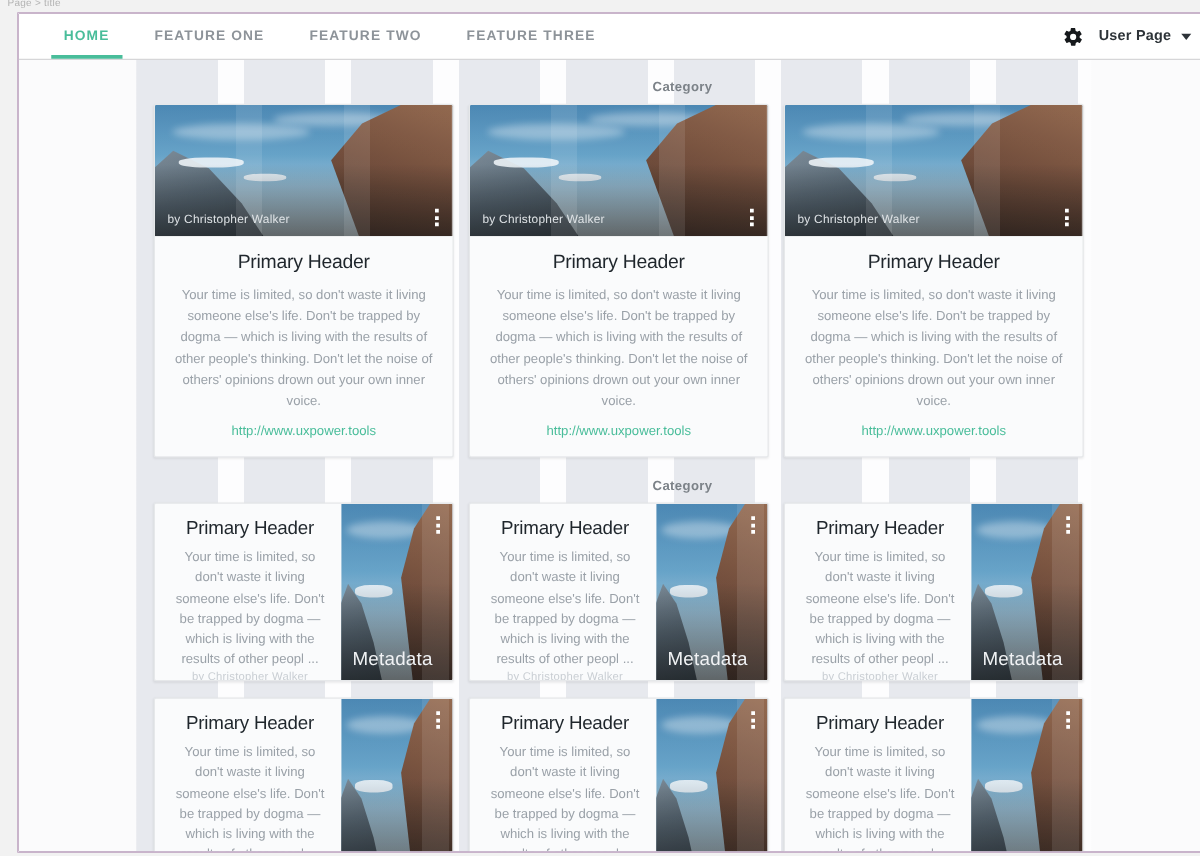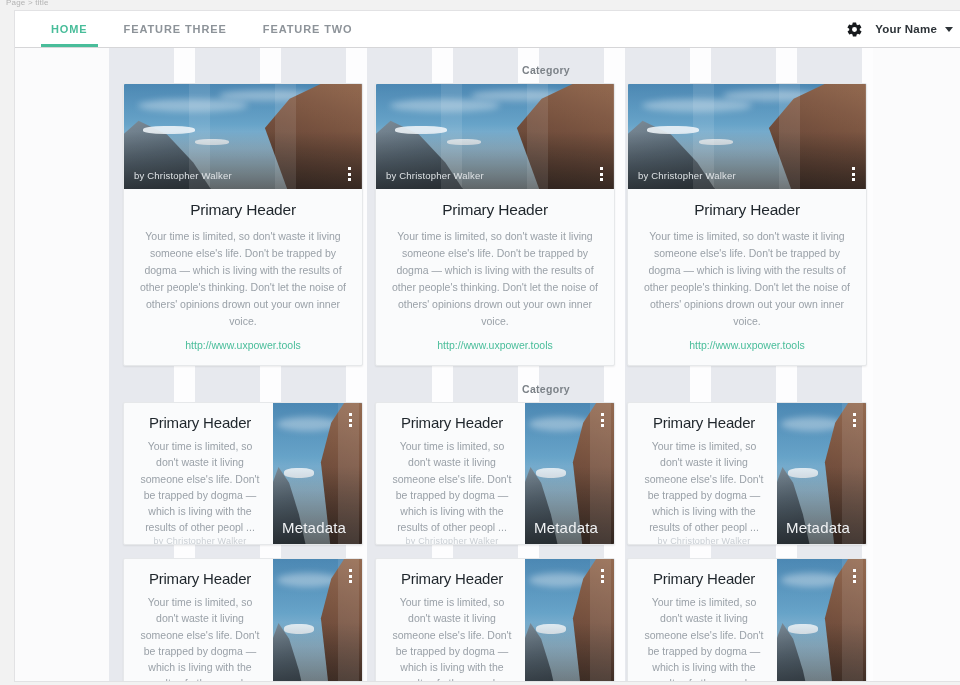--- a/index.html
+++ b/index.html
@@ -275,32 +275,35 @@
 <div class="page-crumb">Page &gt; title</div>
 
 <div class="frame">
 
   <div class="topbar">
     <div class="tabs">
       <div class="tab active">
         <span>HOME</span>
       </div>
       <div class="tab">
-        <span>FEATURE THREE</span>
+        <span>FEATURE ONE</span>
       </div>
       <div class="tab">
         <span>FEATURE TWO</span>
       </div>
+      <div class="tab">
+        <span>FEATURE THREE</span>
+      </div>
     </div>
 
     <div class="topbar-right">
       <svg class="gear" viewBox="0 0 24 24">
         <path fill="#16191c" d="M19.4 13a7.6 7.6 0 0 0 0-2l2.1-1.6a.5.5 0 0 0 .1-.6l-2-3.5a.5.5 0 0 0-.6-.2l-2.5 1a7.3 7.3 0 0 0-1.7-1l-.4-2.6a.5.5 0 0 0-.5-.4h-4a.5.5 0 0 0-.5.4l-.4 2.6a7.3 7.3 0 0 0-1.7 1l-2.5-1a.5.5 0 0 0-.6.2l-2 3.5a.5.5 0 0 0 .1.6L4.6 11a7.6 7.6 0 0 0 0 2l-2.1 1.6a.5.5 0 0 0-.1.6l2 3.5a.5.5 0 0 0 .6.2l2.5-1a7.3 7.3 0 0 0 1.7 1l.4 2.6a.5.5 0 0 0 .5.4h4a.5.5 0 0 0 .5-.4l.4-2.6a7.3 7.3 0 0 0 1.7-1l2.5 1a.5.5 0 0 0 .6-.2l2-3.5a.5.5 0 0 0-.1-.6zM12 15.5A3.5 3.5 0 1 1 15.5 12 3.5 3.5 0 0 1 12 15.5z"></path>
       </svg>
-      <span class="username">Your Name</span>
+      <span class="username">User Page</span>
       <span class="caret"></span>
     </div>
   </div>
 
   <div class="content">
     <div class="guides"></div>
 
     <div class="sections">
 
       <div class="section" style="padding-top:16px;">

